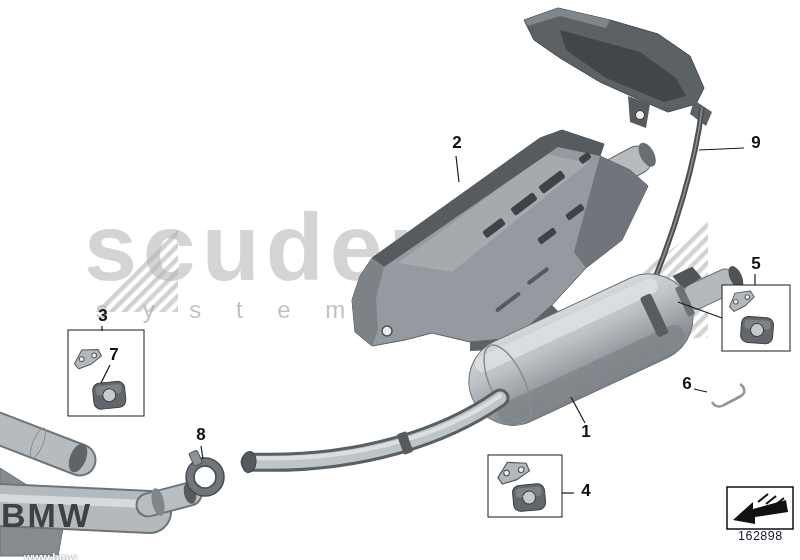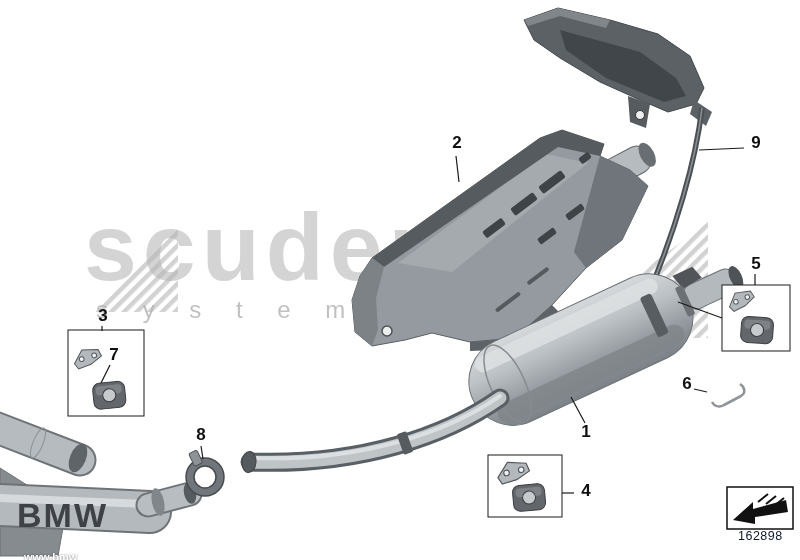--- a/index.html
+++ b/index.html
@@ -10,21 +10,21 @@
             color:rgba(183,183,183,0.6);white-space:nowrap;}
   .wm-sub{position:absolute;left:96px;top:296px;z-index:1;
           font-size:24px;font-weight:400;letter-spacing:14px;
           color:rgba(172,172,172,0.75);white-space:nowrap;}
   .diagram-svg{position:absolute;left:0;top:0;z-index:2;}
   .callout{position:absolute;z-index:3;width:22px;text-align:center;
            font-size:17px;font-weight:700;color:#101010;cursor:pointer;}
   .part-number{position:absolute;left:738px;top:529px;z-index:3;
                font-size:12.5px;color:#0f172a;letter-spacing:0.5px;}
   .wm-bmw{position:absolute;left:1px;top:496px;z-index:3;
-          font-size:34px;font-weight:800;letter-spacing:2px;color:#3e4247;padding-left:16px;}
+          font-size:34px;font-weight:800;letter-spacing:2px;color:#3e4247;}
   .wm-bmw-url{position:absolute;left:4px;top:551px;z-index:3;
               font-size:11px;font-weight:700;color:#ffffff;
               text-shadow:0 0 2px rgba(0,0,0,0.55);margin-left:20px;}
 </style>
 </head>
 <body>
 
 <div class="stage">
 
   <div class="wm-brand">scuderia</div>

